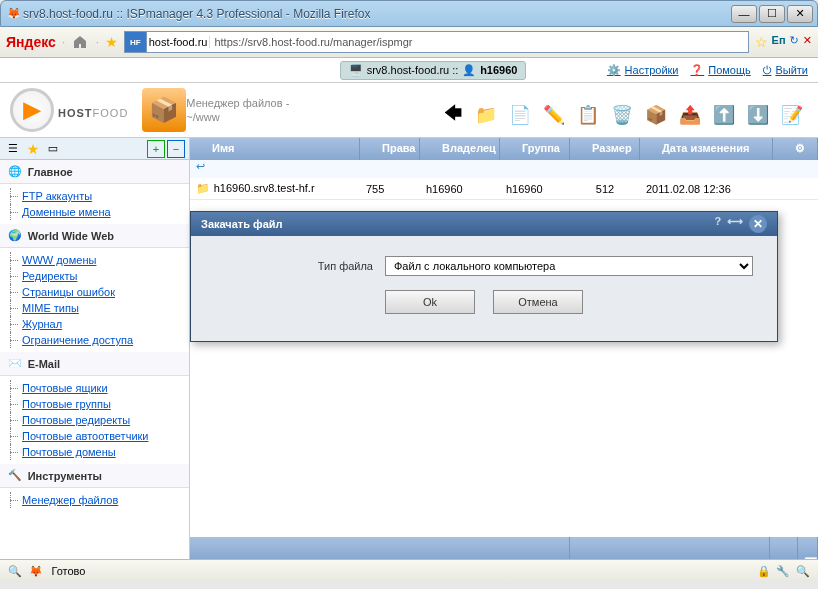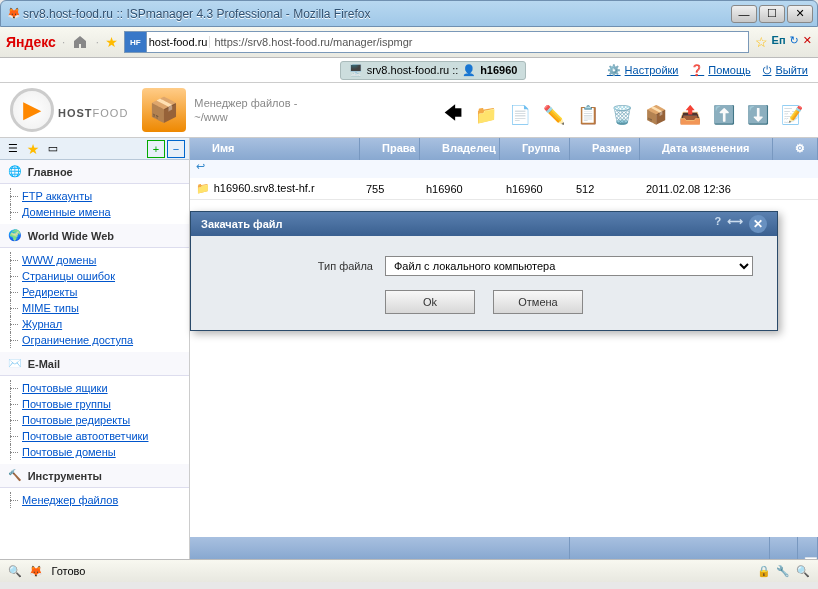--- a/index.html
+++ b/index.html
@@ -21,49 +21,49 @@
 .content{height:501px;background:#fff;display:flex;flex-direction:column}
 .topbar{height:25px;border-bottom:1px solid #ccc;display:flex;align-items:center;justify-content:flex-end;gap:12px;padding:0 10px}
 .user-badge{display:flex;align-items:center;gap:4px;background:#cdd;border:1px solid #abb;border-radius:3px;padding:2px 8px;margin-right:auto;margin-left:330px}
 .toplink{display:flex;align-items:center;gap:4px;color:#0055aa;text-decoration:underline;cursor:pointer}
 .header{height:55px;display:flex;align-items:center;padding:0 10px;border-bottom:1px solid #ccc}
 .logo{display:flex;align-items:center;gap:4px}
 .logo-icon{width:44px;height:44px;border-radius:50%;border:3px solid #ccc;background:radial-gradient(#fff,#eee);display:flex;align-items:center;justify-content:center;font-size:22px;color:#f80;font-weight:bold}
 .logo-text{font-size:22px;color:#999;letter-spacing:1px}
 .logo-text b{color:#555}
 .fm-icon{width:44px;height:44px;margin-left:14px;background:linear-gradient(#fc8,#e80);border-radius:4px;display:flex;align-items:center;justify-content:center;font-size:24px}
-.fm-title{margin-left:8px;color:#888;font-size:14px;line-height:1.3}
+.fm-title{margin-left:0;color:#888;font-size:14px;line-height:1.3}
 .toolbar{margin-left:auto;display:flex;gap:4px;padding-top:10px}
 .tbtn{width:30px;height:30px;border:1px solid transparent;display:flex;align-items:center;justify-content:center;font-size:18px}
 .main{flex:1;display:flex;overflow:hidden;position:relative}
 .sidebar{width:190px;border-right:1px solid #ccc;display:flex;flex-direction:column;background:#fff}
 .sb-tabs{height:22px;background:#e8f0f8;border-bottom:1px solid #b8c8d8;display:flex;align-items:center;padding:0 4px;gap:2px}
 .sb-tab{width:18px;height:18px;display:flex;align-items:center;justify-content:center}
 .sb-body{flex:1;overflow:auto}
 .sb-section{display:flex;align-items:center;gap:6px;padding:5px 8px;border-bottom:1px solid #dde;font-weight:bold;color:#333;background:#f8f8fc}
 .sb-items{padding:4px 0}
 .sb-item{display:flex;align-items:center;padding:2px 0 2px 22px;color:#0055cc;text-decoration:underline;cursor:pointer;position:relative}
 .sb-item::before{content:"";position:absolute;left:10px;top:0;bottom:0;width:1px;border-left:1px dotted #888}
 .sb-item::after{content:"";position:absolute;left:10px;top:50%;width:8px;border-top:1px dotted #888}
 .panel{flex:1;display:flex;flex-direction:column;position:relative}
 .colhdr{height:22px;background:linear-gradient(#a8c0e0,#88a8d0);display:flex;color:#fff;font-weight:bold}
 .col{padding:4px 22px;border-right:1px solid #7898c0}
-.c-name{width:170px}.c-perms{width:60px}.c-owner{width:80px}.c-group{width:70px}.c-size{width:70px;text-align:left}.c-date{flex:1}
+.c-name{width:170px}.c-perms{width:60px}.c-owner{width:80px}.c-group{width:70px}.c-size{width:70px;text-align:center}.c-date{flex:1}
 .row{height:22px;display:flex;align-items:center;border-bottom:1px solid #e8e8e8}
 .row .col{border-right:none;padding:3px 6px}
 .row-up{background:#f4f8ff;height:18px;padding-left:6px}
 .folder-icon{color:#f8b030;margin-right:4px}
 .statusbar{height:22px;background:linear-gradient(#a8c0e0,#88a8d0);display:flex;color:#fff}
 .statusbar .col{padding:20px 6px;border-right:1px solid #7898c0}
 .sb-total{width:380px}.sb-size{width:200px;text-align:left;padding-left:6px}
 .modal{position:absolute;left:190px;top:73px;width:588px;border:1px solid #2a4a6a;background:#e8ecf0;box-shadow:3px 3px 8px rgba(0,0,0,0.3)}
 .modal-title{height:24px;background:linear-gradient(#5a80b0,#3a6090);color:#fff;display:flex;align-items:center;padding:0 10px;font-weight:bold}
 .modal-title-btns{margin-left:auto;display:flex;gap:6px}
 .modal-close{width:18px;height:18px;background:#6890c0;border-radius:50%;display:flex;align-items:center;justify-content:center;color:#fff;font-size:12px}
-.modal-body{padding:20px 24px 16px}
+.modal-body{padding:20px 24px 27px}
 .form-row{display:flex;align-items:center;margin-bottom:10px}
 .form-label{width:170px;text-align:right;padding-right:12px;color:#333}
 .form-field{flex:1;display:flex}
 .form-field select,.form-field input{flex:1;height:20px;border:1px solid #888;background:#fff;padding:0 4px;font-size:11px}
 .browse-btn{height:20px;border:1px solid #888;background:linear-gradient(#f8f8f8,#d8d8d8);padding:0 8px;margin-left:2px}
 .modal-btns{display:flex;justify-content:center;gap:18px;margin-top:14px}
 .modal-btn{width:90px;height:24px;border:1px solid #888;background:linear-gradient(#f8f8f8,#d8d8d8);color:#333}
 .bottom-status{height:23px;background:linear-gradient(#f8f8f0,#e8e8e0);border-top:1px solid #bbb;display:flex;align-items:center;padding:0 8px;gap:8px}
 .bottom-status .right{margin-left:auto;display:flex;gap:6px}
 .icon-svg{width:16px;height:16px}
@@ -170,22 +170,22 @@
           <div class="sb-items">
             <div class="sb-item">FTP аккаунты</div>
             <div class="sb-item">Доменные имена</div>
           </div>
           <div class="sb-section">
             <span>🌍</span>
             <span>World Wide Web</span>
           </div>
           <div class="sb-items">
             <div class="sb-item">WWW домены</div>
+            <div class="sb-item">Редиректы</div>
             <div class="sb-item">Страницы ошибок</div>
-            <div class="sb-item">Редиректы</div>
             <div class="sb-item">MIME типы</div>
             <div class="sb-item">Журнал</div>
             <div class="sb-item">Ограничение доступа</div>
           </div>
           <div class="sb-section">
             <span>✉️</span>
             <span>E-Mail</span>
           </div>
           <div class="sb-items">
             <div class="sb-item">Почтовые ящики</div>

